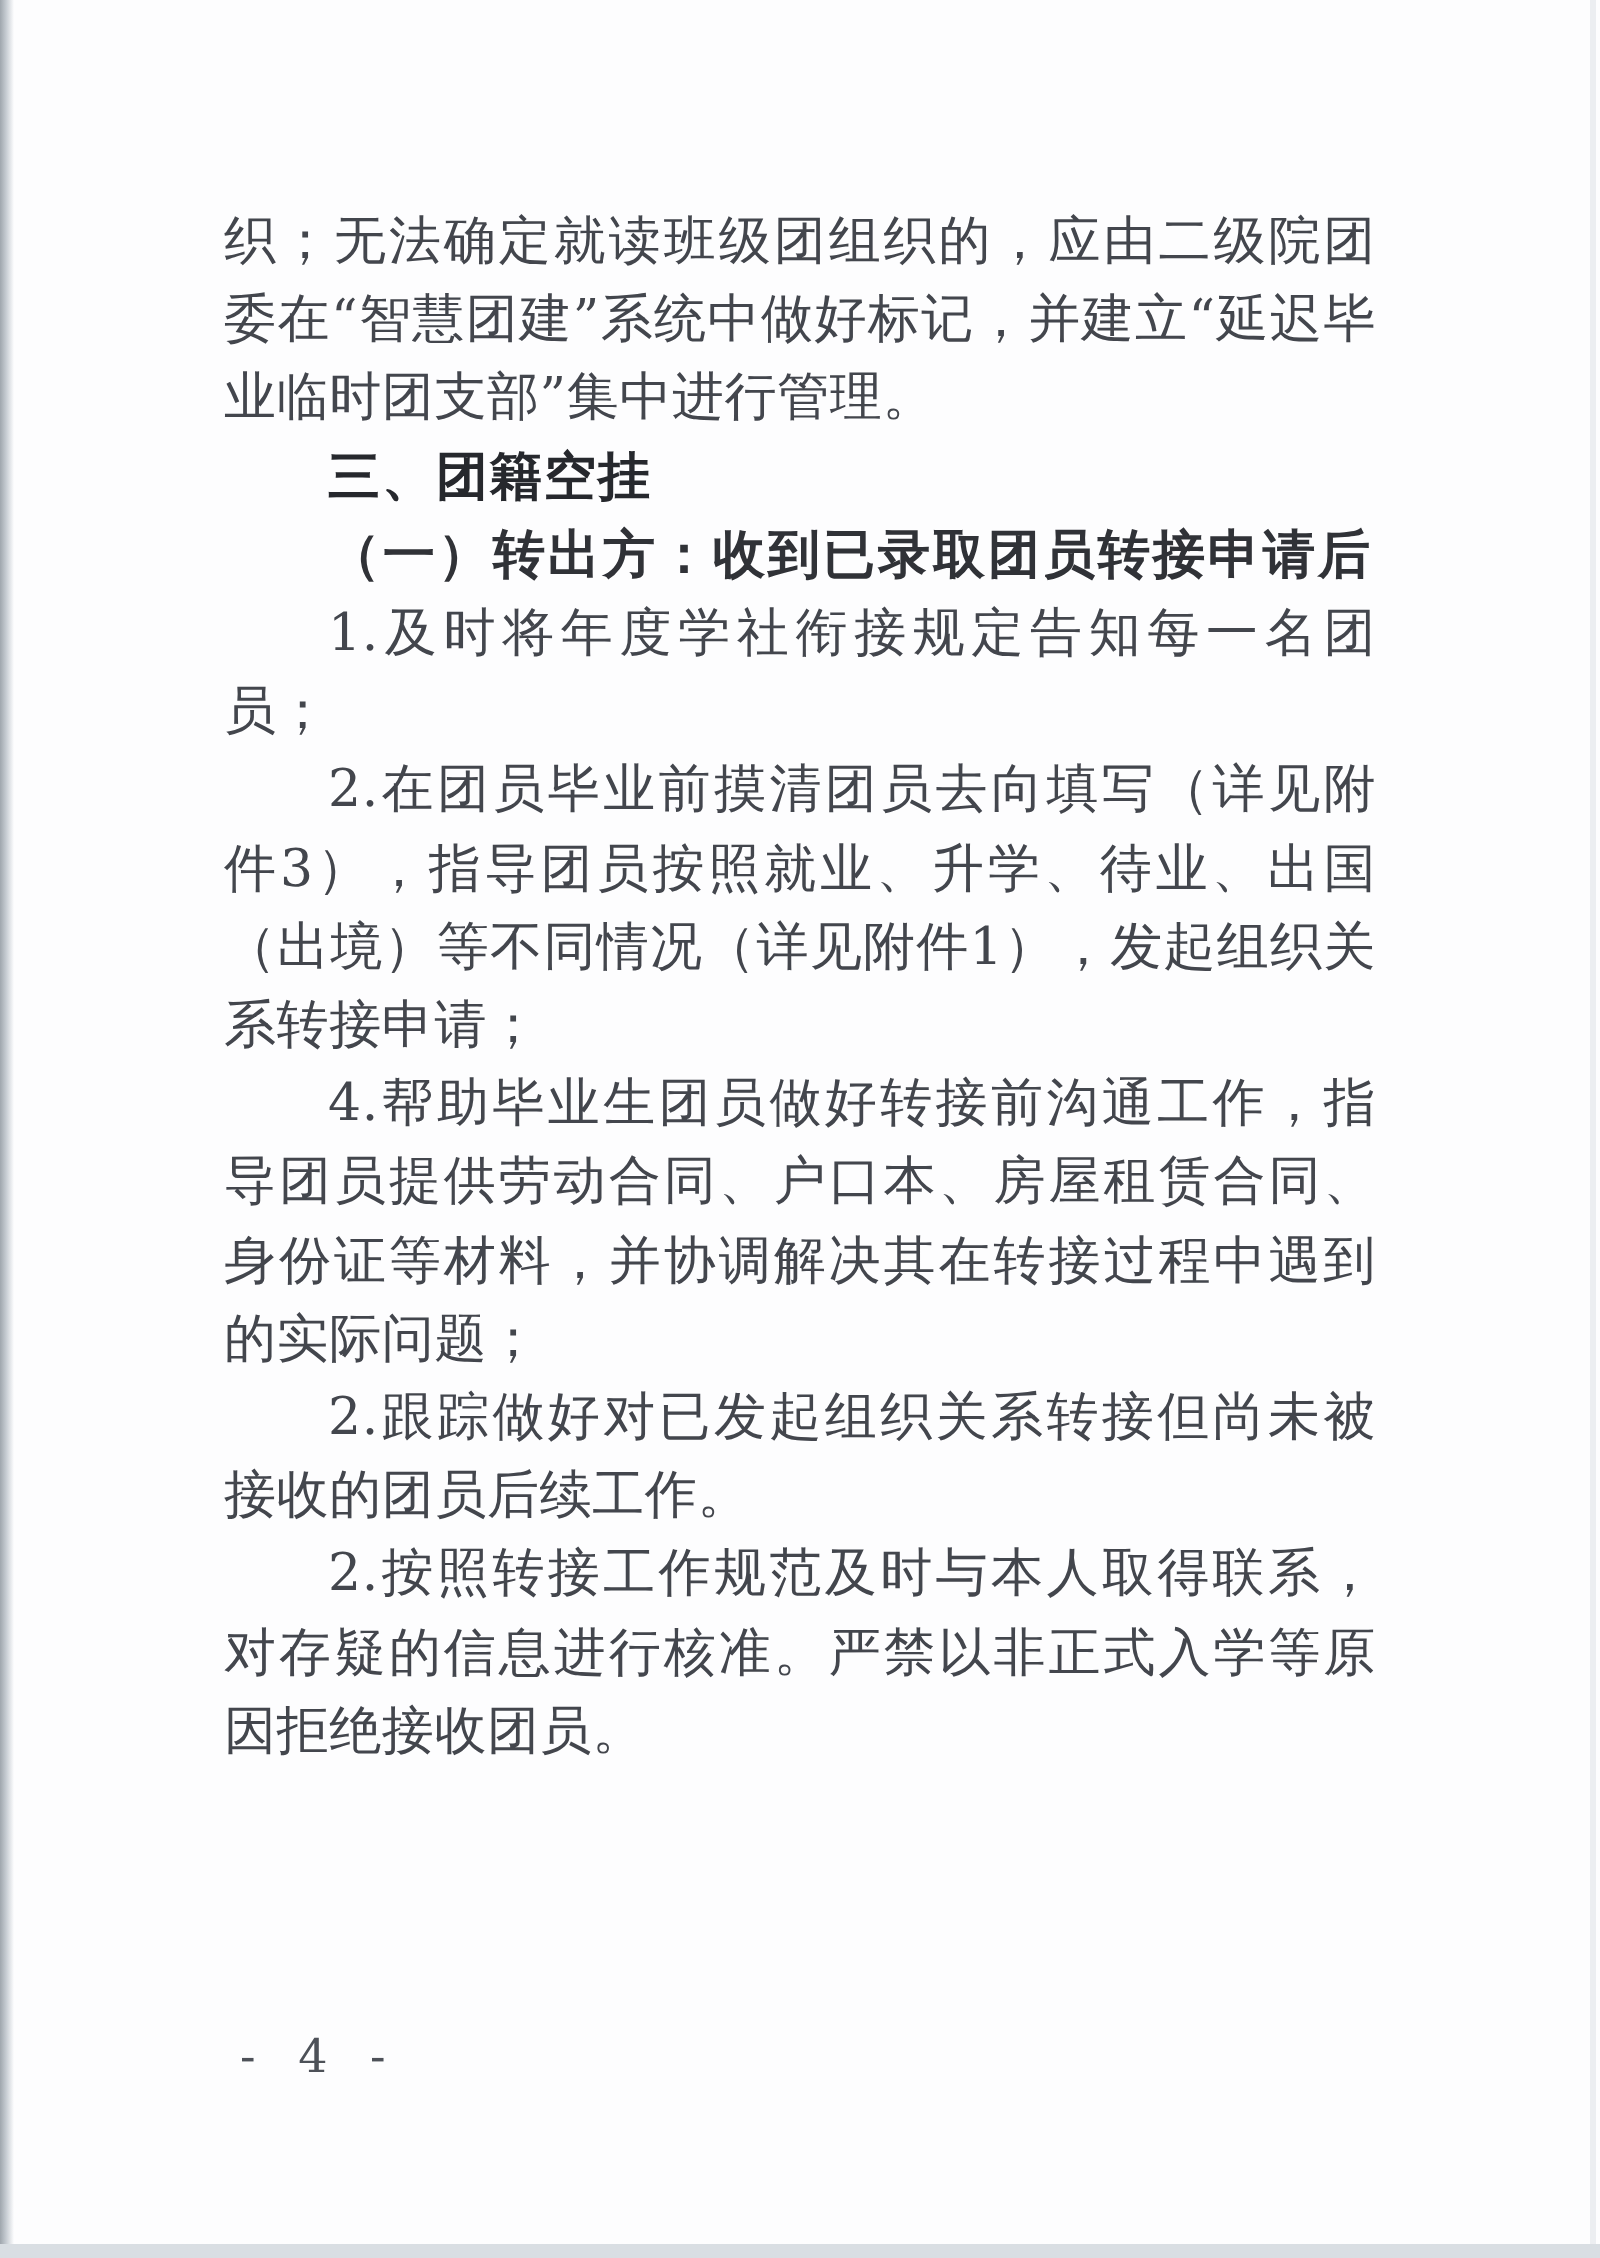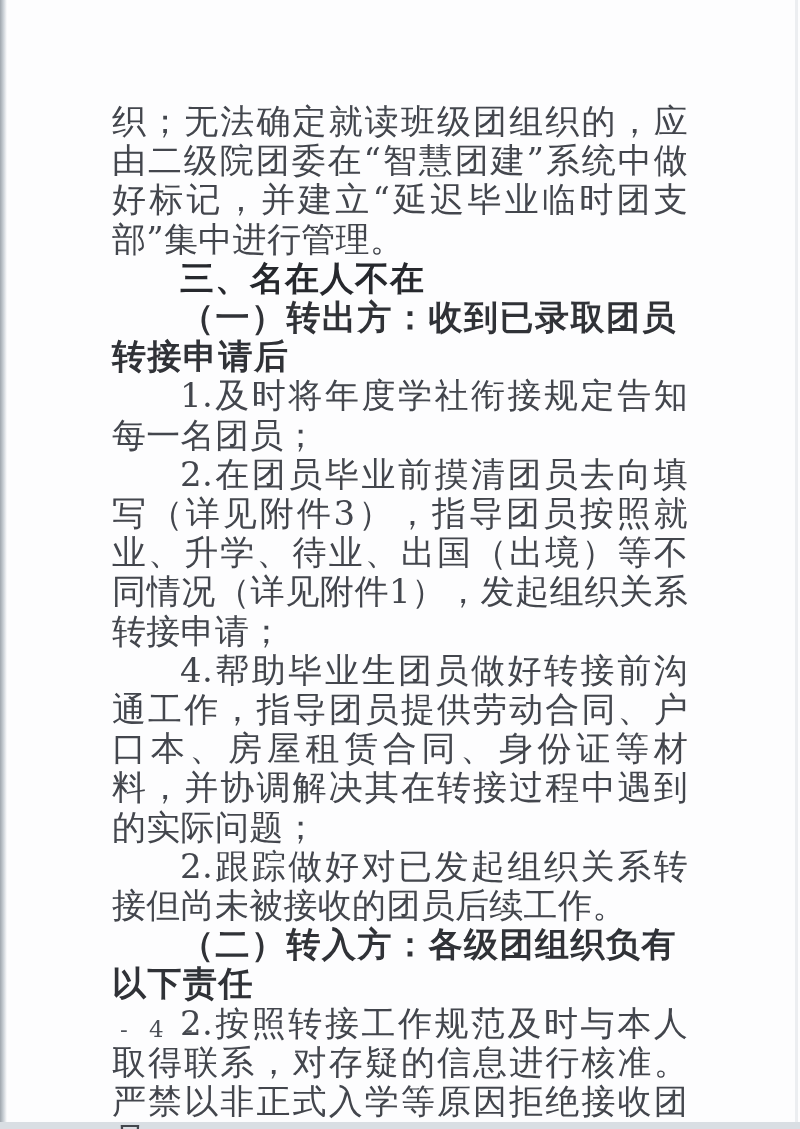--- a/index.html
+++ b/index.html
@@ -31,21 +31,21 @@
     width: 3px; height: 100%;
     background: #eceef1;
   }
   .content {
     position: absolute;
     left: 112px; top: 102px;
     width: 576px;
   }
   .para {
     margin: 0;
-    font-size: 34px;
+    font-size: 26px;
     line-height: 39.2px;
     color: #43464d;
     text-align: justify;
     text-indent: 2em;
     letter-spacing: 0.3px;
     font-family: "DejaVu Serif", "Liberation Serif", serif;
   }
   .para.no-indent { text-indent: 0; }
   .para.heading-black {
     font-weight: 700;
@@ -74,25 +74,24 @@
 <body>
 
 <div class="page">
 
   <div class="scan-edge-left"></div>
   <div class="scan-edge-right"></div>
   <div class="scan-edge-bottom"></div>
 
   <div class="content">
     <p class="para no-indent">织；无法确定就读班级团组织的，应由二级院团委在“智慧团建”系统中做好标记，并建立“延迟毕业临时团支部”集中进行管理。</p>
-    <p class="para heading-black">三、名在人不在</p>
+    <p class="para heading-black">三、团籍空挂</p>
     <p class="para heading-kai">（一）转出方：收到已录取团员转接申请后</p>
     <p class="para">1.及时将年度学社衔接规定告知每一名团员；</p>
     <p class="para">2.在团员毕业前摸清团员去向填写（详见附件3），指导团员按照就业、升学、待业、出国（出境）等不同情况（详见附件1），发起组织关系转接申请；</p>
     <p class="para">4.帮助毕业生团员做好转接前沟通工作，指导团员提供劳动合同、户口本、房屋租赁合同、身份证等材料，并协调解决其在转接过程中遇到的实际问题；</p>
     <p class="para">2.跟踪做好对已发起组织关系转接但尚未被接收的团员后续工作。</p>
-    <p class="para heading-kai">（二）转入方：各级团组织负有以下责任</p>
     <p class="para">2.按照转接工作规范及时与本人取得联系，对存疑的信息进行核准。严禁以非正式入学等原因拒绝接收团员。</p>
   </div>
 
   <div class="page-number">- 4 -</div>
 
 </div>
 
 </body></html>

